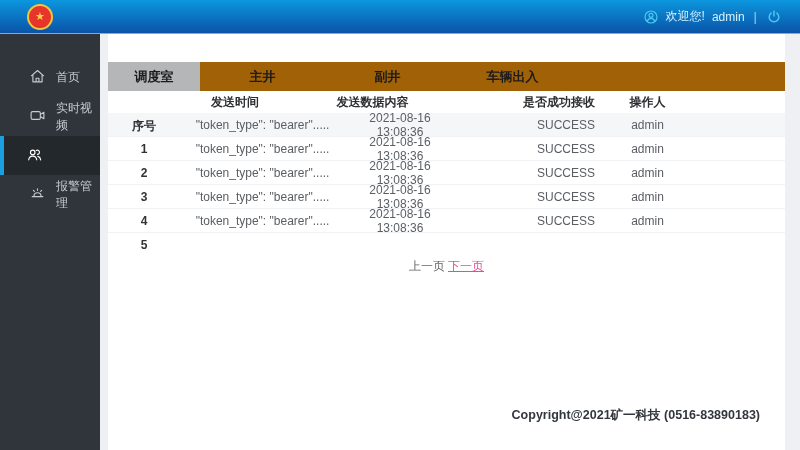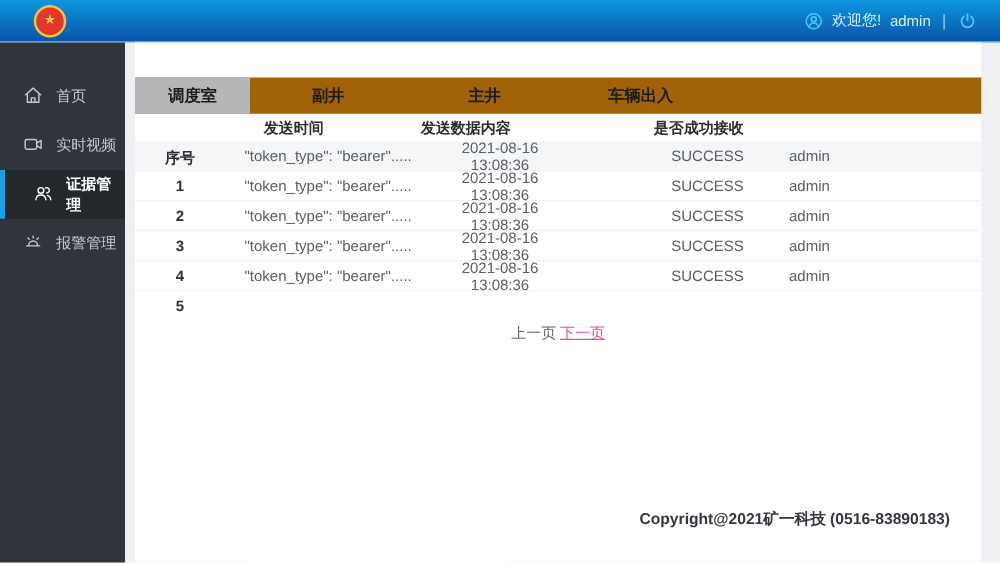--- a/index.html
+++ b/index.html
@@ -36,21 +36,21 @@
   .topbar-right .cyan { color:#49c9f0; display:flex; align-items:center; }
   .topbar-divider { color:#8fd4ef; font-size:13px; padding:0 2px; }
 
   
   .sidebar {
     position:absolute; left:0; top:34px; width:100px; bottom:0;
     background:#2f353b; padding-top:24px;
   }
   .side-item {
     height:39px; display:flex; align-items:center; gap:10px;
-    padding-left:14px; color:#c6cbd0; font-size:12px; cursor:pointer;
+    padding-left:25px; color:#c6cbd0; font-size:12px; cursor:pointer;
     border-left:4px solid transparent;
   }
   .side-item svg { flex:0 0 auto; }
   .side-item.active {
     background:#23282c; color:#ffffff;
     border-left:4px solid #1b9fe0; padding-left:22px; font-weight:bold;
   }
 
   
   .card {
@@ -140,51 +140,51 @@
   </div>
   <div class="side-item active">
     <span>
       <svg width="17" height="17" viewBox="0 0 24 24" fill="none" stroke="currentColor" stroke-width="1.6" stroke-linecap="round">
         <circle cx="9.5" cy="9" r="3.2"></circle>
           <path d="M3.8 19.5c.5-3.4 2.8-5.3 5.7-5.3s5.2 1.9 5.7 5.3"></path>
         <path d="M14.5 6.3a3 3 0 1 1 1.6 5.6"></path>
           <path d="M16.8 14.6c2.3.6 3.6 2.3 3.9 4.9"></path>
       </svg>
     </span>
-    <span>证据管理</span>
   </div>
   <div class="side-item">
     <span>
       <svg width="17" height="17" viewBox="0 0 24 24" fill="none" stroke="currentColor" stroke-width="1.6" stroke-linecap="round">
         <path d="M7 16a5 5 0 0 1 10 0"></path>
           <path d="M4.5 16.5h15"></path>
           <path d="M12 5.5v2"></path>
         <path d="M6.2 7.7l1.4 1.4"></path>
           <path d="M17.8 7.7l-1.4 1.4"></path>
       </svg>
     </span>
     <span>报警管理</span>
   </div>
 </div>
 
 <div class="card">
 
   <div class="tabbar">
     <div class="tab active">调度室</div>
+    <div class="tab">主井</div>
     <div class="tab">副井</div>
-    <div class="tab">主井</div>
     <div class="tab">车辆出入</div>
   </div>
 
   <div class="tbl">
     <div class="trow head">
       <div class="c c1">序号</div>
       <div class="c c3">发送时间</div>
       <div class="c c2">发送数据内容</div>
       <div class="c c4">是否成功接收</div>
+      <div class="c c5">操作人</div>
       <div class="c c6"></div>
     </div>
 
     <div class="trow shaded">
       <div class="c c1 cell-no">1</div>
       <div class="c c2">"token_type": "bearer".....</div>
       <div class="c c3">2021-08-16 13:08:36</div>
       <div class="c c4">SUCCESS</div>
       <div class="c c5">admin</div>
       <div class="c c6"></div>

